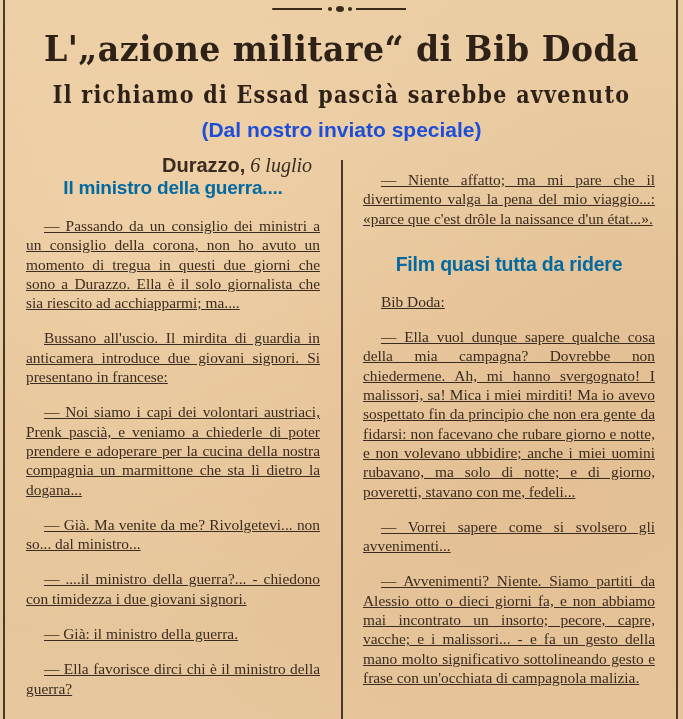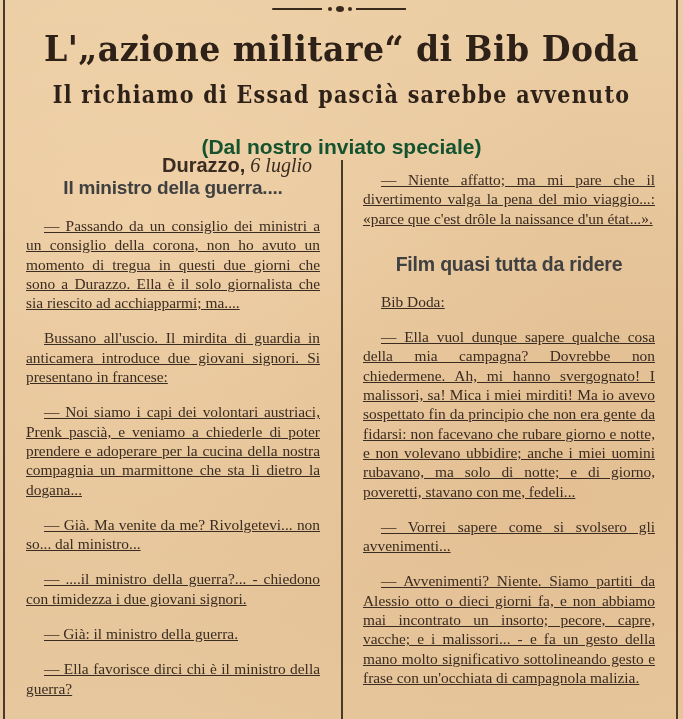--- a/index.html
+++ b/index.html
@@ -69,26 +69,26 @@
     font-family: "DejaVu Serif", serif;
     font-weight: bold;
     font-size: 24px;
     letter-spacing: 1.5px;
     color: #2e2118;
     line-height: 30px;
     transform: scaleX(0.86);
     transform-origin: center;
   }
   .byline {
-    position: absolute; left: 0; top: 134px; width: 683px;
+    position: absolute; left: 0; top: 117px; width: 683px;
     text-align: center;
     font-family: "Liberation Sans", sans-serif;
     font-weight: bold;
     font-size: 21px;
-    color: #14532d;
+    color: #1d4ed8;
     line-height: 26px;
   }
 
   .col {
     position: absolute;
     top: 156px;
     font-family: "Liberation Serif", serif;
     font-size: 15.4px;
     line-height: 19.3px;
     color: #3a2c20;
@@ -110,21 +110,21 @@
   }
   .dateline .date {
     font-style: italic;
   }
   .section-title {
     font-family: "Liberation Sans", sans-serif;
     font-weight: bold;
     font-size: 19px;
     line-height: 24px;
     text-align: center;
-    color: #404040;
+    color: #0369a1;
     margin: 2px 0 3px 0;
     letter-spacing: -0.2px;
   }
   .col.right .section-title {
     margin: 24px 0 4px 0;
     font-size: 19.5px;
   }
   .para {
     margin: 16px;
     text-indent: 18px;

